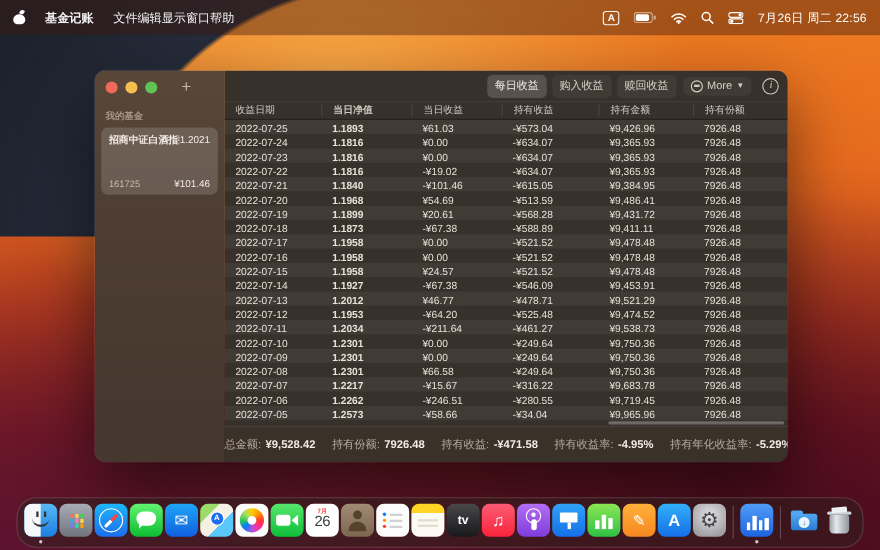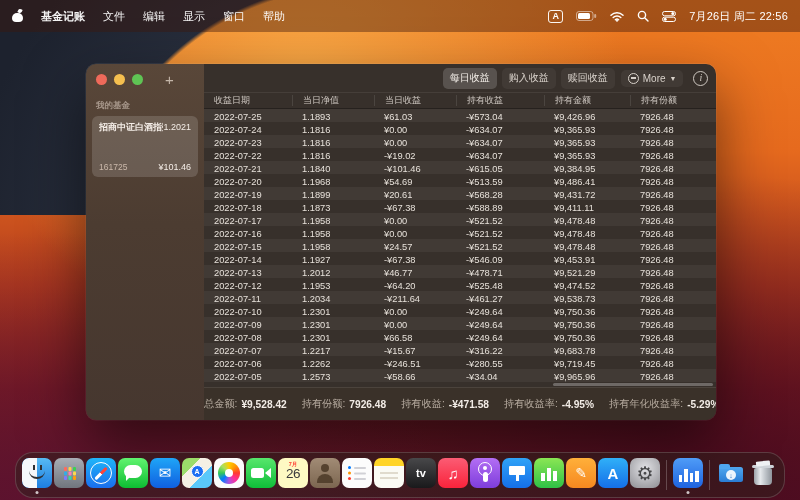--- a/index.html
+++ b/index.html
@@ -73,21 +73,21 @@
   
   .t-head { height:17px; flex:0 0 17px; display:flex; align-items:center;
     border-top:1px solid rgba(255,255,255,.07); border-bottom:1px solid rgba(0,0,0,.3);
     font-size:9px; color:#cfc8c2; }
   .t-head .cell { border-left:1px solid rgba(255,255,255,.10); height:11px; line-height:11px; }
   .t-head .cell:first-child { border-left:none; }
   .t-body { position:relative; flex:1; overflow:hidden; }
   .t-row { height:13px; display:flex; align-items:flex-end; font-size:9.3px; color:#e7e1da; }
   .t-row:nth-child(odd) { background:rgba(255,255,255,.05); }
   .cell { padding-left:10px; overflow:hidden; white-space:nowrap; }
-  .col-0 { width:88px; } .col-1 { width:82px; } .col-2 { width:82px; }
+  .col-0 { width:88px; } .col-1 { width:82px;font-weight:bold; } .col-2 { width:82px; }
   .col-3 { width:88px; } .col-4 { width:86px; } .col-5 { width:86px; }
   .hscrollbar { position:absolute; bottom:1px; left:349px; width:160px; height:3px;
     background:rgba(255,255,255,.28); border-radius:2px; }
 
   
   .footer { height:33px; flex:0 0 33px; border-top:1px solid rgba(255,255,255,.09); background:#3a3129;
     display:flex; align-items:center; justify-content:center; gap:15px; font-size:10.2px; }
   .f-item { display:flex; align-items:center; gap:4px; white-space:nowrap; }
   .f-label { color:#b6ab9f; }
   .f-value { color:#f2ece6; font-weight:700; }
@@ -126,21 +126,21 @@
     border-radius:50%; display:flex; align-items:center; justify-content:center; }
   .icon-maps .a::before { content:"A"; color:#fff; font-size:7px; font-weight:700; }
   .icon-photos { background:#fbfbfb; }
   .icon-photos .a { left:4px; top:4px; width:22px; height:22px; border-radius:50%;
     background:conic-gradient(#ffcc00,#ff9500,#ff3b30,#ff2d95,#af52de,#007aff,#34c759,#a8e05f,#ffcc00); }
   .icon-photos .b { left:11px; top:11px; width:8px; height:8px; background:#fff; border-radius:50%; }
   .icon-facetime { background:linear-gradient(180deg,#57e76c,#0fbe39); }
   .icon-facetime .a { left:5px; top:10px; width:13px; height:10px; background:#fff; border-radius:2.5px; }
   .icon-facetime .b { left:19px; top:10px; width:0; height:0; border-top:5px solid transparent;
     border-bottom:5px solid transparent; border-right:6px solid #fff; }
-  .icon-calendar { background:#fef9c3; }
+  .icon-calendar { background:#ffffff; }
   .icon-calendar .a { top:3px; left:0; right:0; text-align:center; color:#ff3b30; font-size:5.5px; font-weight:700; }
   .icon-calendar .b { top:8px; left:0; right:0; text-align:center; color:#3a3a3c; font-size:13.5px; letter-spacing:-.5px; }
   .icon-contacts { background:linear-gradient(180deg,#a18b75,#7c6650); }
   .icon-contacts .a { left:11px; top:6px; width:8px; height:8px; border-radius:50%; background:#55422f; }
   .icon-contacts .b { left:7px; top:15.5px; width:16px; height:9px; border-radius:8px 8px 0 0; background:#55422f; }
   .icon-reminders { background:#fcfcfc; }
   .icon-reminders .a { left:6px; top:8px; width:3px; height:3px; border-radius:50%; background:#007aff;
     box-shadow:0 5.5px 0 #ff9500, 0 11px 0 #ff3b30; }
   .icon-reminders .b { left:12px; top:8.5px; width:12px; height:2px; border-radius:1px; background:#d1d1d6;
     box-shadow:0 5.5px 0 #d1d1d6, 0 11px 0 #d1d1d6; }
@@ -187,21 +187,21 @@
 </head>
 <body>
 
 <div class="wallpaper"></div>
 <div class="wallpaper-navy"></div>
 
 <div class="menubar">
   <div class="left">
     <span class="apple-icon"></span>
     <span class="menu-item menu-app">基金记账</span>
-    <span id="menu-items" style="display:flex;gap:18px;">
+    <span id="menu-items" style="display:flex;">
         <span class="menu-item">文件</span>
         <span class="menu-item">编辑</span>
         <span class="menu-item">显示</span>
         <span class="menu-item">窗口</span>
         <span class="menu-item">帮助</span>
       </span>
   </div>
   <div class="right">
     <span class="input-src">A</span>
     <span style="display:flex;">

